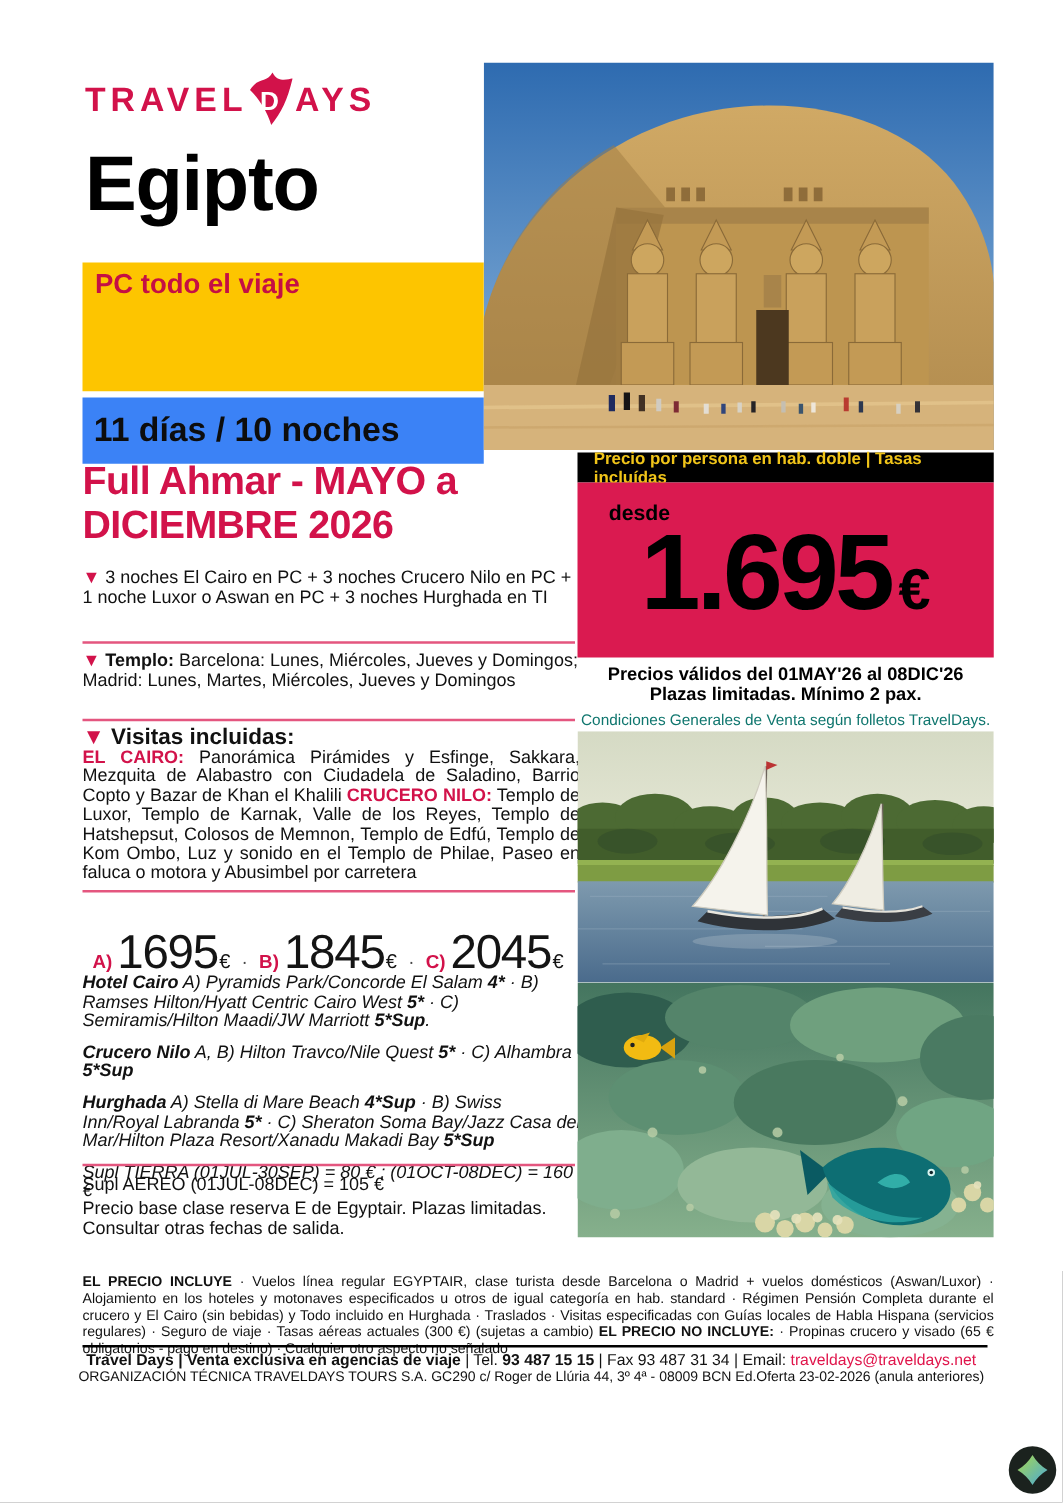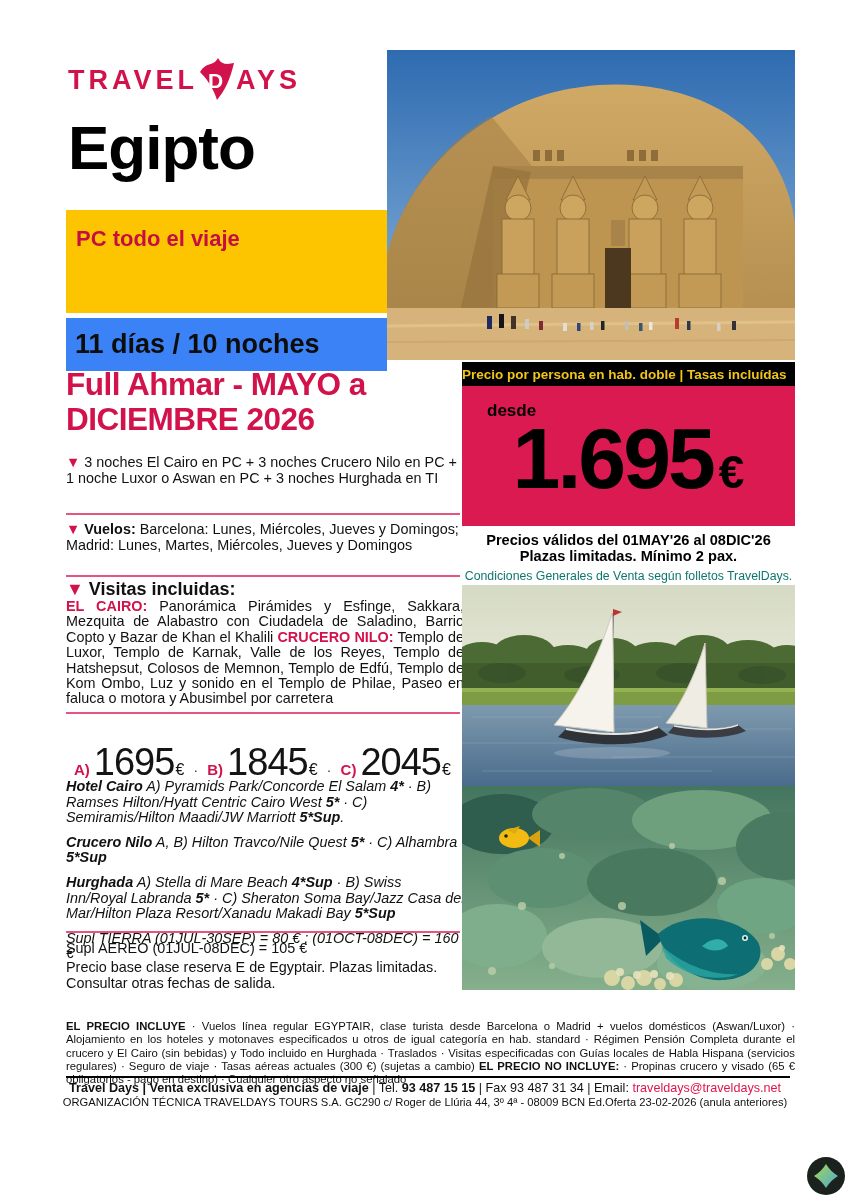--- a/index.html
+++ b/index.html
@@ -12,34 +12,34 @@
   .abs { position:absolute; }
 
   
   .logo { left:68px; top:56px; display:flex; align-items:flex-end; }
   .logo-txt { font-size:27px; font-weight:bold; letter-spacing:4px; color:#d2124a; line-height:30px; }
   .logo-d { width:36px; height:46px; margin:0 1px -7px 1px; }
 
   .page-title { left:68px; top:112px; font-size:62px; font-weight:bold; color:#000; letter-spacing:-1px; }
 
   .yellow-box { left:66px; top:210px; width:321px; height:103px; background:#fdc500; }
-  .yellow-box .lbl { padding:16px 0 0 10px; font-size:22px; font-weight:bold; color:#c50f44; }
+  .yellow-box .lbl { padding:4px 0 0 10px; font-size:22px; font-weight:bold; color:#c50f44; }
 
   .red-band { left:66px; top:318px; width:321px; height:53px; background:#3b82f6;
               display:flex; align-items:center; }
   .red-band .lbl { padding-left:9px; font-size:27px; font-weight:bold; color:#0d0d0d; }
 
   .photo1 { left:387px; top:50px; width:408px; height:310px; }
   .photo2 { left:462px; top:585px; width:333px; height:201px; }
   .photo3 { left:462px; top:786px; width:333px; height:204px; }
   .photo1 svg, .photo2 svg, .photo3 svg { display:block; width:100%; height:100%; }
 
   .black-bar { left:462px; top:362px; width:333px; height:24px; background:#000;
                display:flex; align-items:center; }
-  .black-bar .lbl { font-size:13.5px; font-weight:bold; color:#f0c419; }
+  .black-bar .lbl { padding-left:13px; font-size:13.5px; font-weight:bold; color:#f0c419; }
 
   .pink-box { left:462px; top:386px; width:333px; height:140px; background:#da1a50; }
   .pink-box .desde { margin:15px 0 0 25px; font-size:17px; font-weight:bold; color:#000; }
   .pink-box .amount-row { text-align:center; margin-top:-12px; white-space:nowrap; }
   .pink-box .amount { font-size:86px; font-weight:bold; letter-spacing:-3px; color:#000; }
   .pink-box .cur { font-size:46px; font-weight:bold; margin-left:6px; color:#000; }
 
   .valid-block { left:462px; top:532px; width:333px; text-align:center; }
   .valid-block .v1, .valid-block .v2 { font-size:14.6px; font-weight:bold; line-height:16px; }
   .valid-block .cond { font-size:12.3px; margin-top:5px; color:#0f766e; }
@@ -200,21 +200,21 @@
     <div class="v1">Precios válidos del 01MAY'26 al 08DIC'26</div>
     <div class="v2">Plazas limitadas. Mínimo 2 pax.</div>
     <div class="cond">Condiciones Generales de Venta según folletos TravelDays.</div>
   </div>
 
   <div class="abs offer-title">Full Ahmar - MAYO a DICIEMBRE 2026</div>
 
   <div class="abs par intro-par"><span class="seg-r">▼ </span><span>3 noches El Cairo en PC + 3 noches Crucero Nilo en PC + 1 noche Luxor o Aswan en PC + 3 noches Hurghada en TI</span></div>
   <div class="abs sep sep1"></div>
 
-  <div class="abs par salidas-par"><span class="seg-r">▼ </span><span class="seg-b">Vuelos:</span><span> Barcelona: Lunes, Miércoles, Jueves y Domingos; Madrid: Lunes, Martes, Miércoles, Jueves y Domingos</span></div>
+  <div class="abs par salidas-par"><span class="seg-r">▼ </span><span class="seg-b">Templo:</span><span> Barcelona: Lunes, Miércoles, Jueves y Domingos; Madrid: Lunes, Martes, Miércoles, Jueves y Domingos</span></div>
   <div class="abs sep sep2"></div>
 
   <div class="abs par visitas-head"><span class="seg-r">▼ </span><span class="seg-b">Visitas incluidas:</span></div>
   <div class="abs par visitas-par"><span class="seg-r">EL CAIRO:</span><span> Panorámica Pirámides y Esfinge, Sakkara, Mezquita de Alabastro con Ciudadela de Saladino, Barrio Copto y Bazar de Khan el Khalili </span><span class="seg-r">CRUCERO NILO:</span><span> Templo de Luxor,  Templo de Karnak, Valle de los Reyes,  Templo de Hatshepsut,  Colosos de Memnon,  Templo de Edfú,  Templo de Kom Ombo,  Luz y sonido en el Templo de Philae, Paseo en faluca o motora y Abusimbel por carretera</span></div>
   <div class="abs sep sep3"></div>
 
   <div class="abs abc-row">
     <span class="abc-label">A)</span>
     <span class="abc-value">1695</span>
     <span class="abc-euro">€</span>

